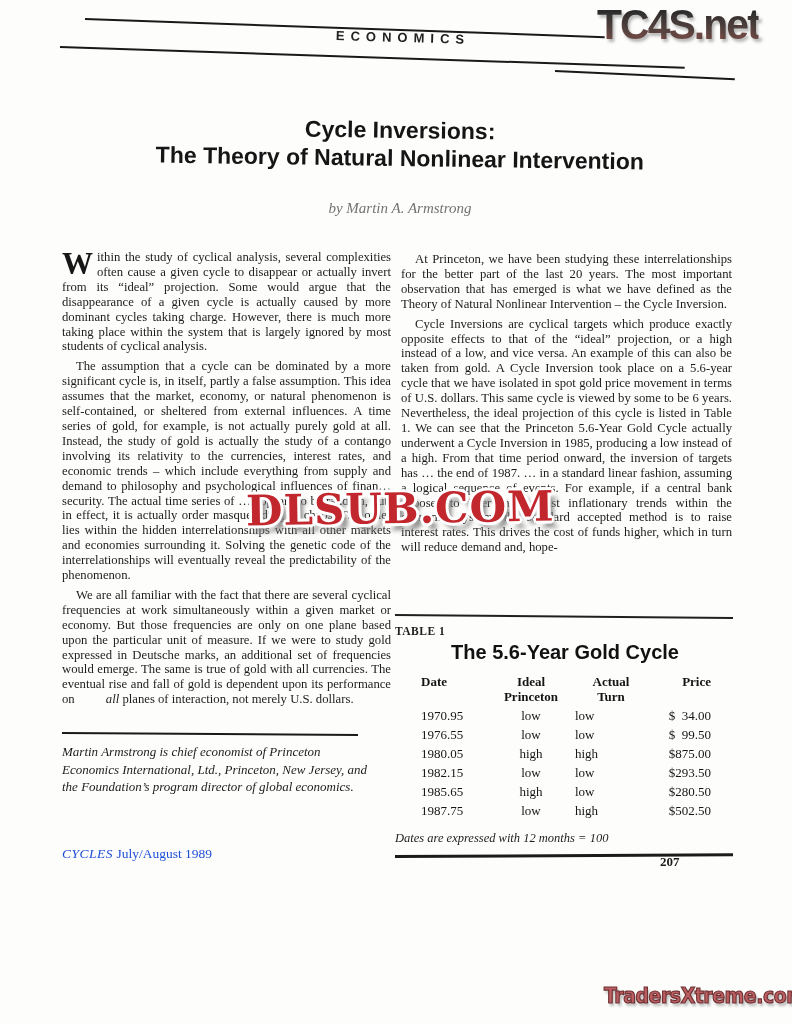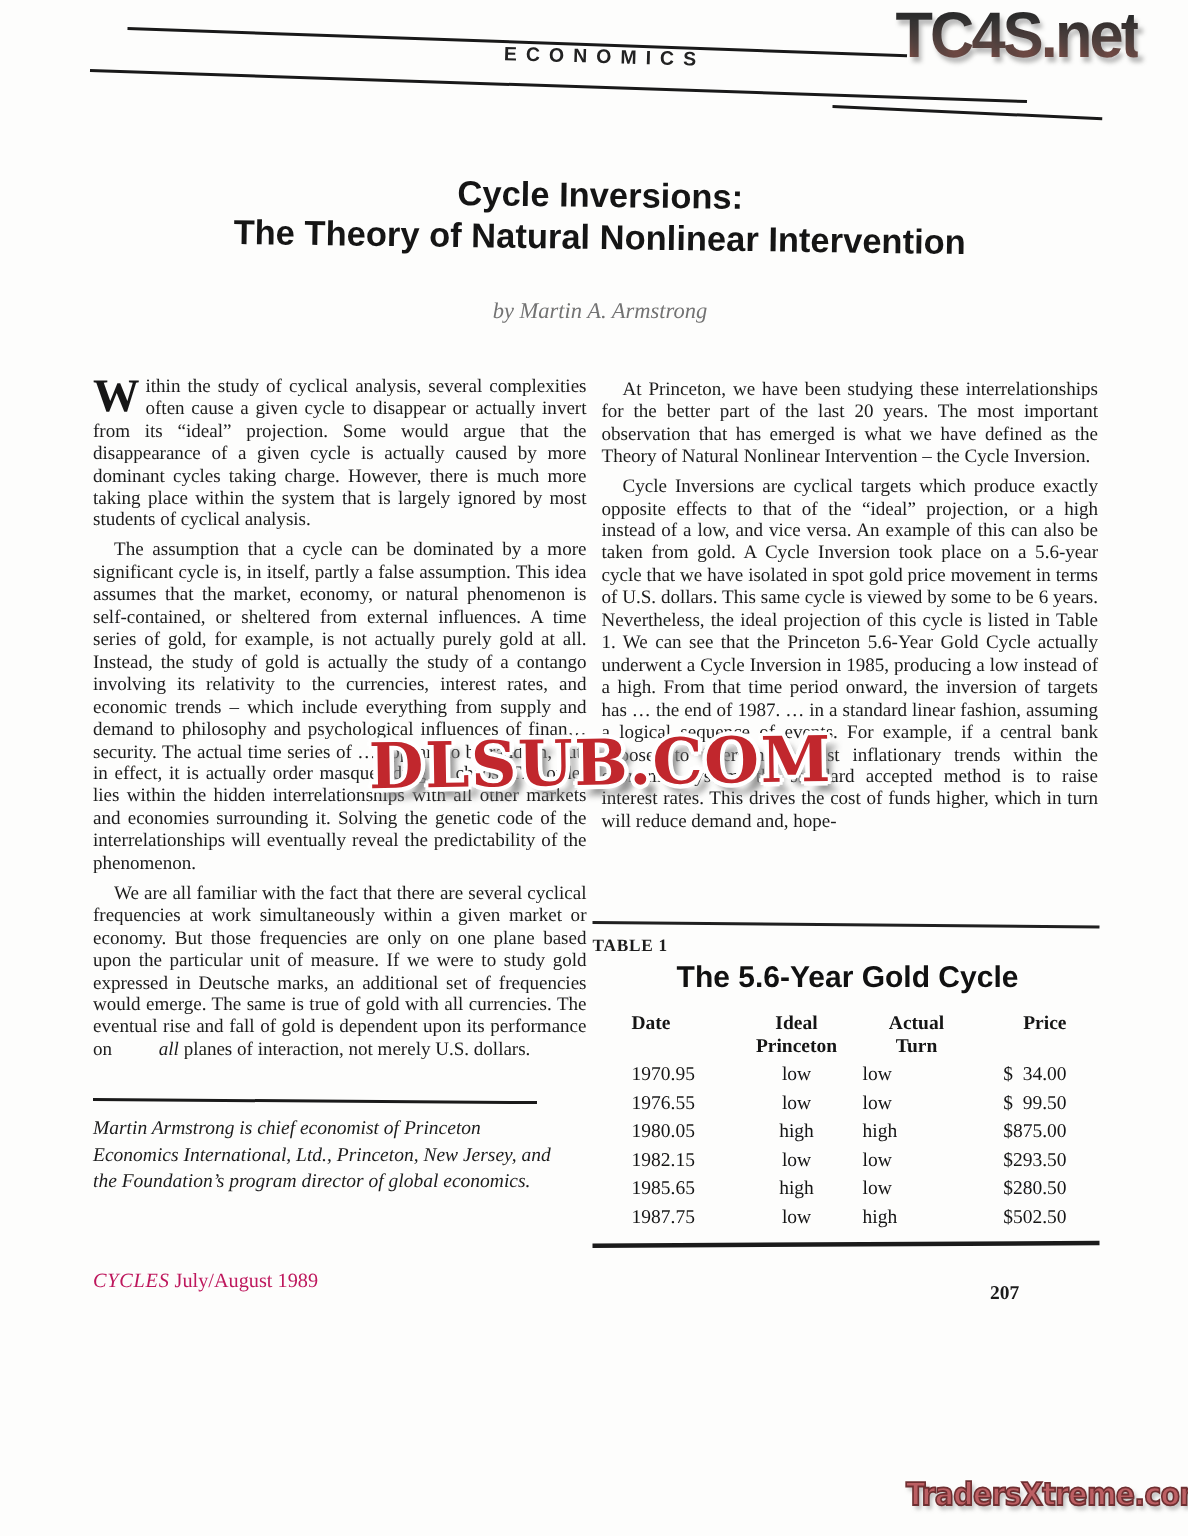--- a/index.html
+++ b/index.html
@@ -39,21 +39,21 @@
   .col p + p { margin-top:5px; }
   .dropcap {
     float:left; font-size:31px; line-height:26px; padding:1px 4px 0 0;
     font-weight:bold; color:#161616;
   }
   .it { font-style:italic;margin-left:28px; }
   
   .bio-rule { width:296px; height:2px; background:#1a1a1a; margin:25px 0 9px 0; transform:rotate(0.4deg); transform-origin:left center; }
   .bio { font-style:italic; font-size:13px; line-height:17.5px; text-align:left; width:308px; }
   .footer-left {
-    position:absolute; left:62px; top:846px; font-size:13.5px; color:#be185d;
+    position:absolute; left:62px; top:846px; font-size:13.5px; color:#1d4ed8;
   }
   .footer-left .journal { font-style:italic; letter-spacing:0.5px; }
   .page-number { position:absolute; left:660px; top:854px; font-size:13px; color:#1c1c1c;font-weight:bold; }
   
   .table-block { position:absolute; left:395px; top:614px; width:340px; }
   .tb-rule-top { height:2px; background:#202020; width:338px; transform:rotate(0.5deg); transform-origin:left center; }
   .tb-label { font-size:11.5px; font-weight:bold; letter-spacing:0.5px; margin:9px 0 4px 0; }
   .tb-title {
     text-align:center; font-family:"Liberation Sans", sans-serif;
     font-weight:bold; font-size:20px; margin:2px 0 10px 0; color:#111;
@@ -184,20 +184,21 @@
             <td class="c-price">$280.50</td>
         </tr>
         <tr>
           <td class="c-date">1987.75</td>
             <td class="c-ideal">low</td>
             <td class="c-turn">high</td>
             <td class="c-price">$502.50</td>
         </tr>
       </tbody>
     </table>
+    <div class="tb-footnote">Dates are expressed with 12 months = 100</div>
     <div class="tb-rule-bottom"></div>
   </div>
 
   <div class="footer-left">
     <span class="journal">CYCLES</span><span> July/August 1989</span>
   </div>
   <div class="page-number">207</div>
 
   <div class="wm-dlsub">DLSUB.COM</div>
   <div class="wm-traders">TradersXtreme.com</div>

